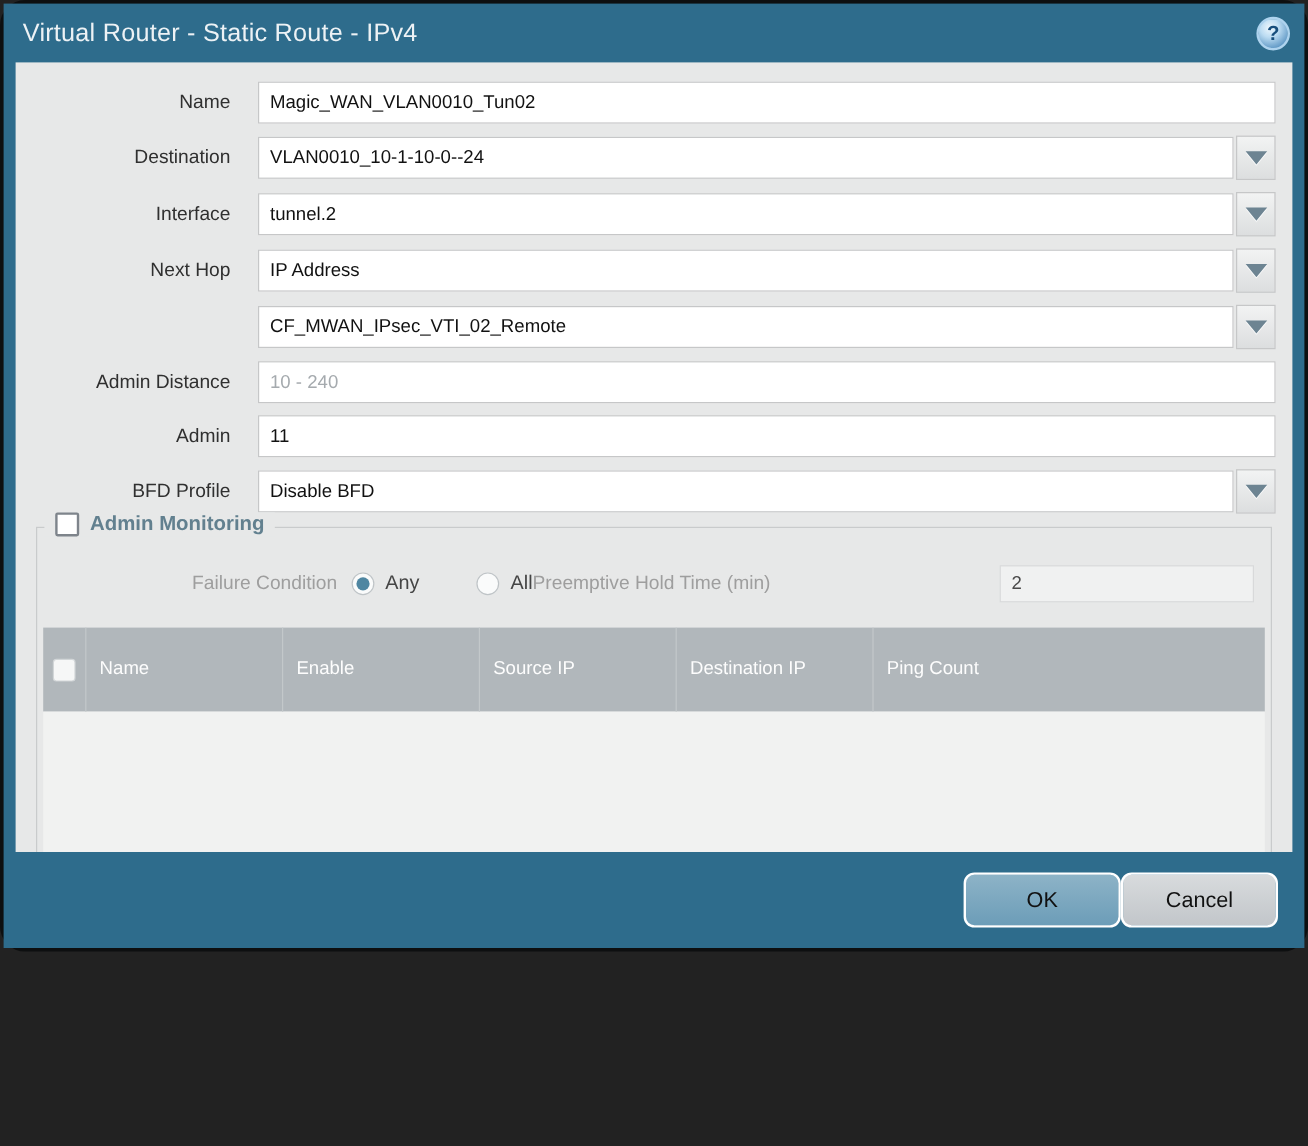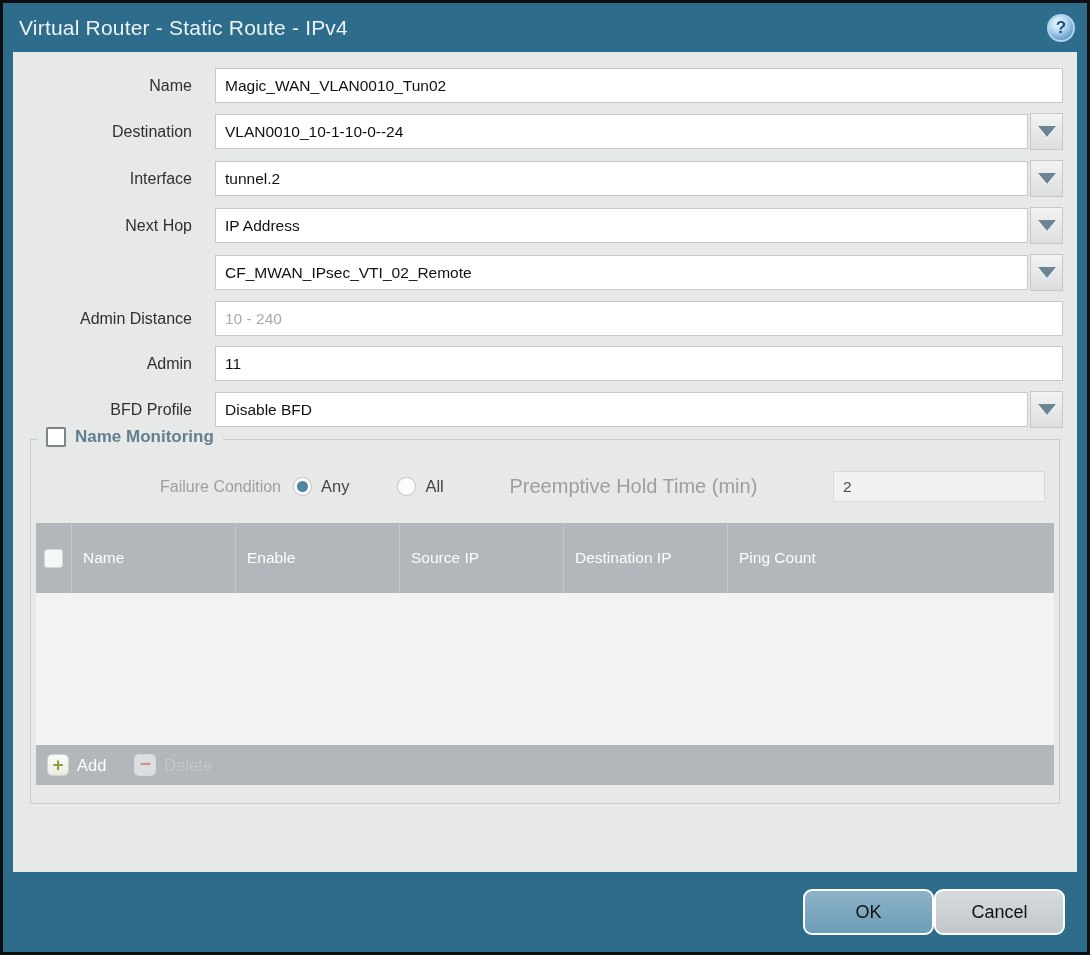--- a/index.html
+++ b/index.html
@@ -1,18 +1,18 @@
 <!DOCTYPE html>
 <html><head>
 <meta charset="utf-8">
 <style>
   * { margin:0; padding:0; box-sizing:border-box; font-family:"Liberation Sans", sans-serif; }
   body { width:1090px; height:955px; background:#222; }
 
-  .dialog { width:1090px; height:955px; background:#0d0f10; padding:3px; }
+  .dialog { width:1090px; height:793px; background:#0d0f10; padding:3px;border-radius:21px; }
   .frame { width:100%; height:100%; background:#2e6c8c; display:flex; flex-direction:column; }
 
   
   .titlebar { height:49px; display:flex; align-items:center; justify-content:space-between; padding:0 12px 0 16px; flex:0 0 auto; }
   .title { color:#edf2f5; font-size:21px; letter-spacing:.2px; }
   .help-icon { width:28px; height:28px; border-radius:50%; border:2px solid #aed3ee;
     background:radial-gradient(circle at 38% 30%, #eef7fd 0%, #bcdcf2 35%, #5d96c4 80%, #3c74a6 100%);
     color:#174e7c; font-weight:bold; font-size:17px; display:flex; align-items:center; justify-content:center; cursor:pointer; }
 
   
@@ -34,21 +34,21 @@
   .pm-checkbox { width:20px; height:20px; background:#fff; border:2px solid #7e848b; border-radius:2px; cursor:pointer; }
   .pm-title { font-size:17px; font-weight:bold; color:#62808f; }
 
   .pm-row { display:flex; align-items:center; margin-top:31px; }
   .fc-label { width:262px; flex:0 0 262px; text-align:right; font-size:16px; color:#9e9e9e; padding-right:12px; }
   .radio { width:19px; height:19px; border-radius:50%; border:1px solid #bfc4c7; background:#fafbfb; display:flex; align-items:center; justify-content:center; cursor:pointer; }
   .radio .dot { width:11px; height:11px; border-radius:50%; background:#4f86a1; }
   .radio-label { font-size:16.5px; color:#454545; margin:0 0 0 9px; }
   .radio-group { display:flex; align-items:center; }
   .radio-gap { width:48px; }
-  .pht-label { flex:1; text-align:center; font-size:20px; color:#9e9e9e; padding-right:10px; }
+  .pht-label { flex:1; text-align:left; font-size:16px; color:#9e9e9e; padding-right:10px; }
   .pht-input { width:212px; flex:0 0 212px; height:31px; margin-right:14px; border:1px solid #d8d9da; background:#f0f1f1; font-size:15.5px; color:#4a4a4a; padding:0 9px; outline:none; }
 
   
   .pm-table { margin:21px 5px 0 5px; }
   .thead { display:flex; background:#b1b7bb; height:70px; }
   .th { border-right:1px solid #c3c8ca; color:#fdfdfd; font-size:15.5px; display:flex; align-items:center; padding:4px 6px 4px 11px; line-height:1.35; }
   .th:last-child { border-right:none; }
   .th-cb { width:36px; flex:0 0 36px; justify-content:center; padding:0; }
   .th-col { width:164px; flex:0 0 164px; }
   .th-col.last { flex:1 1 auto; }
@@ -151,21 +151,21 @@
           <input class="txt" type="text" value="Disable BFD" style="">
           <div class="dd-btn">
               <div class="tri-down"></div>
             </div>
         </div>
       </div>
 
       <div class="pm-box">
         <div class="pm-legend">
           <div class="pm-checkbox"></div>
-          <div class="pm-title">Name Monitoring</div>
+          <div class="pm-title">Admin Monitoring</div>
         </div>
 
         <div class="pm-row">
           <div class="fc-label">Failure Condition</div>
           <div class="radio-group">
             <div class="radio">
                 <div class="dot"></div>
               </div>
             <div class="radio-label">Any</div>
             <div class="radio-gap"></div>

